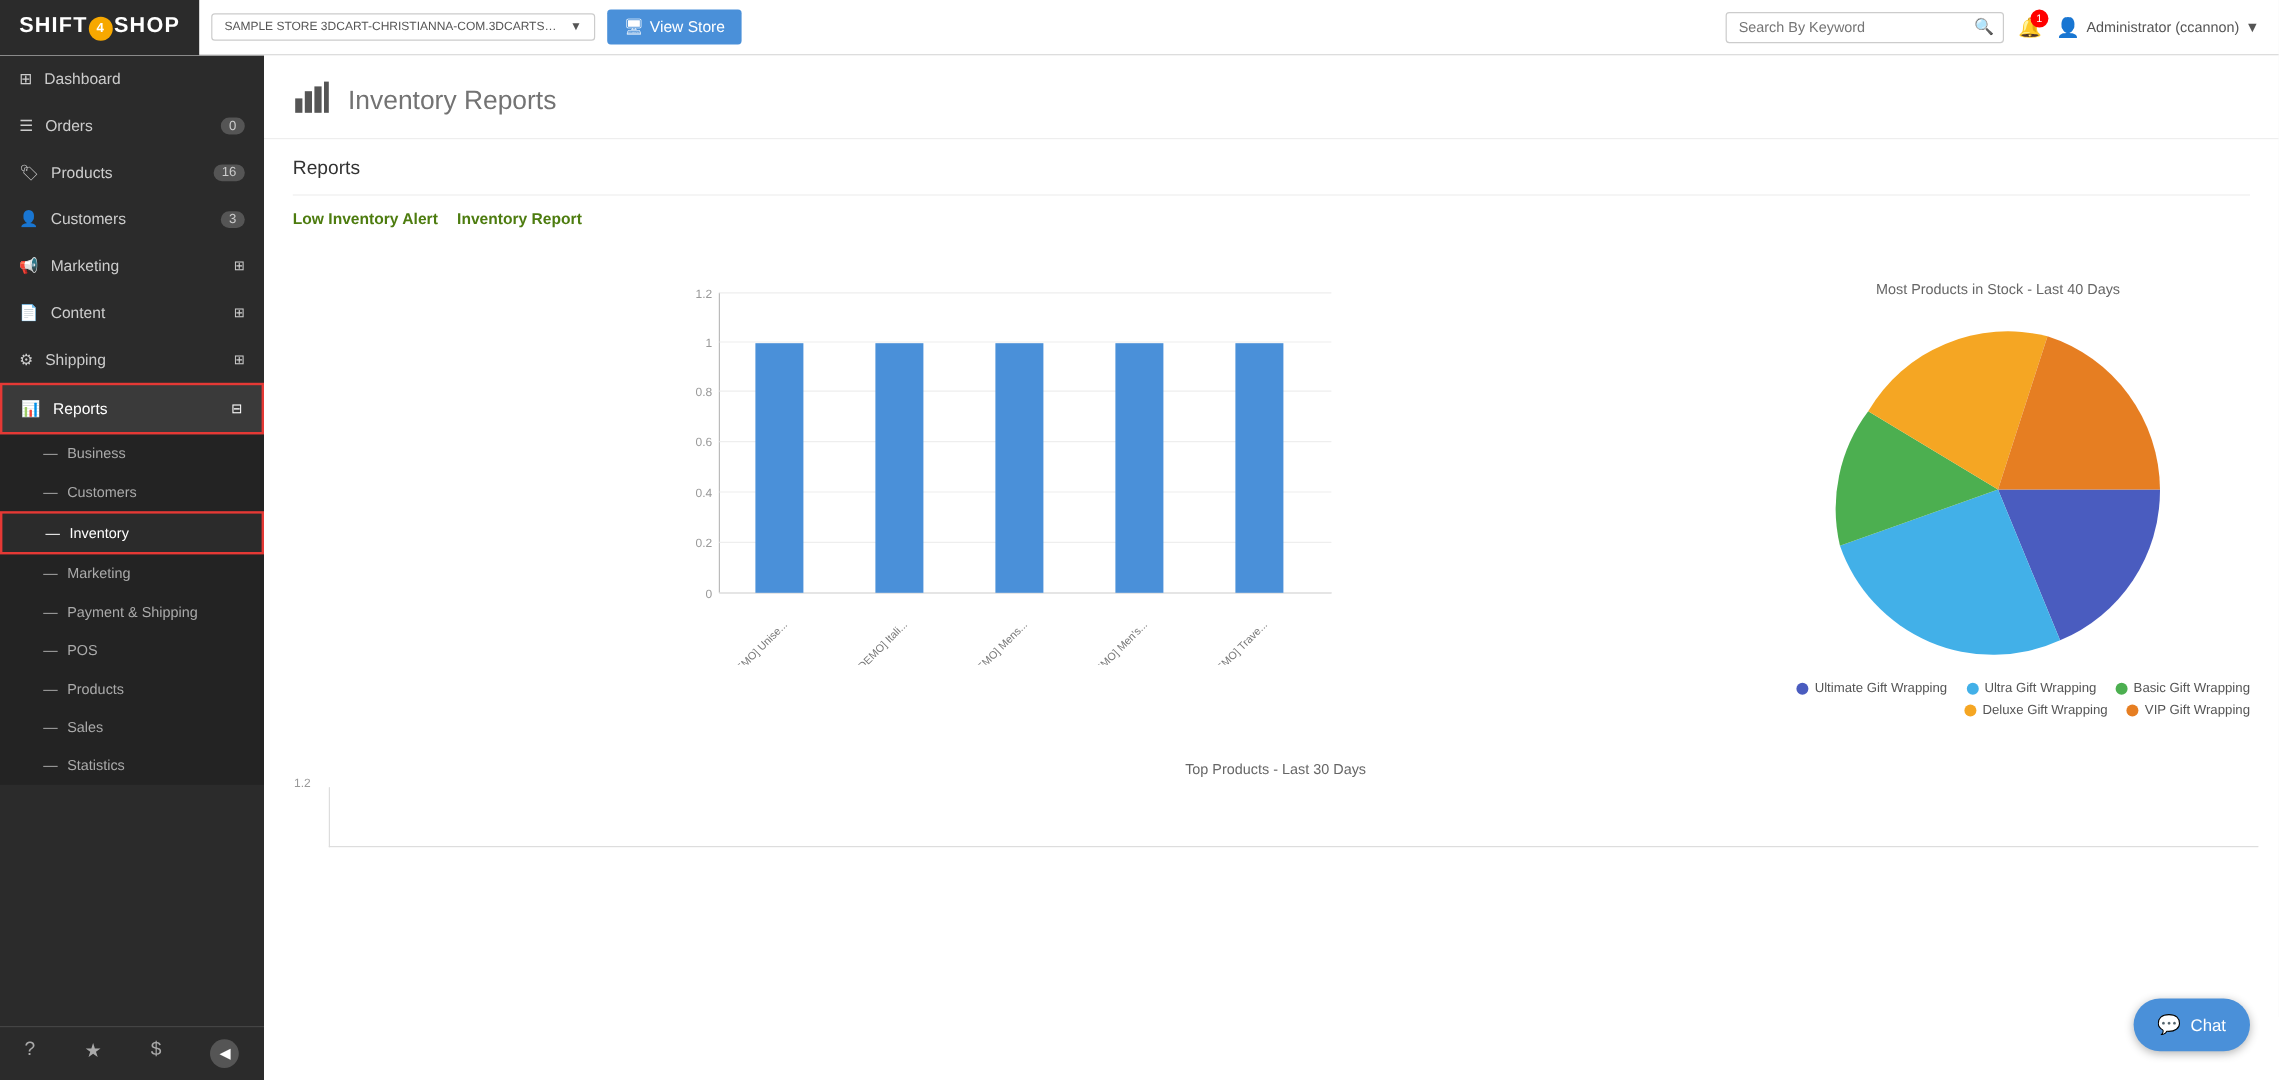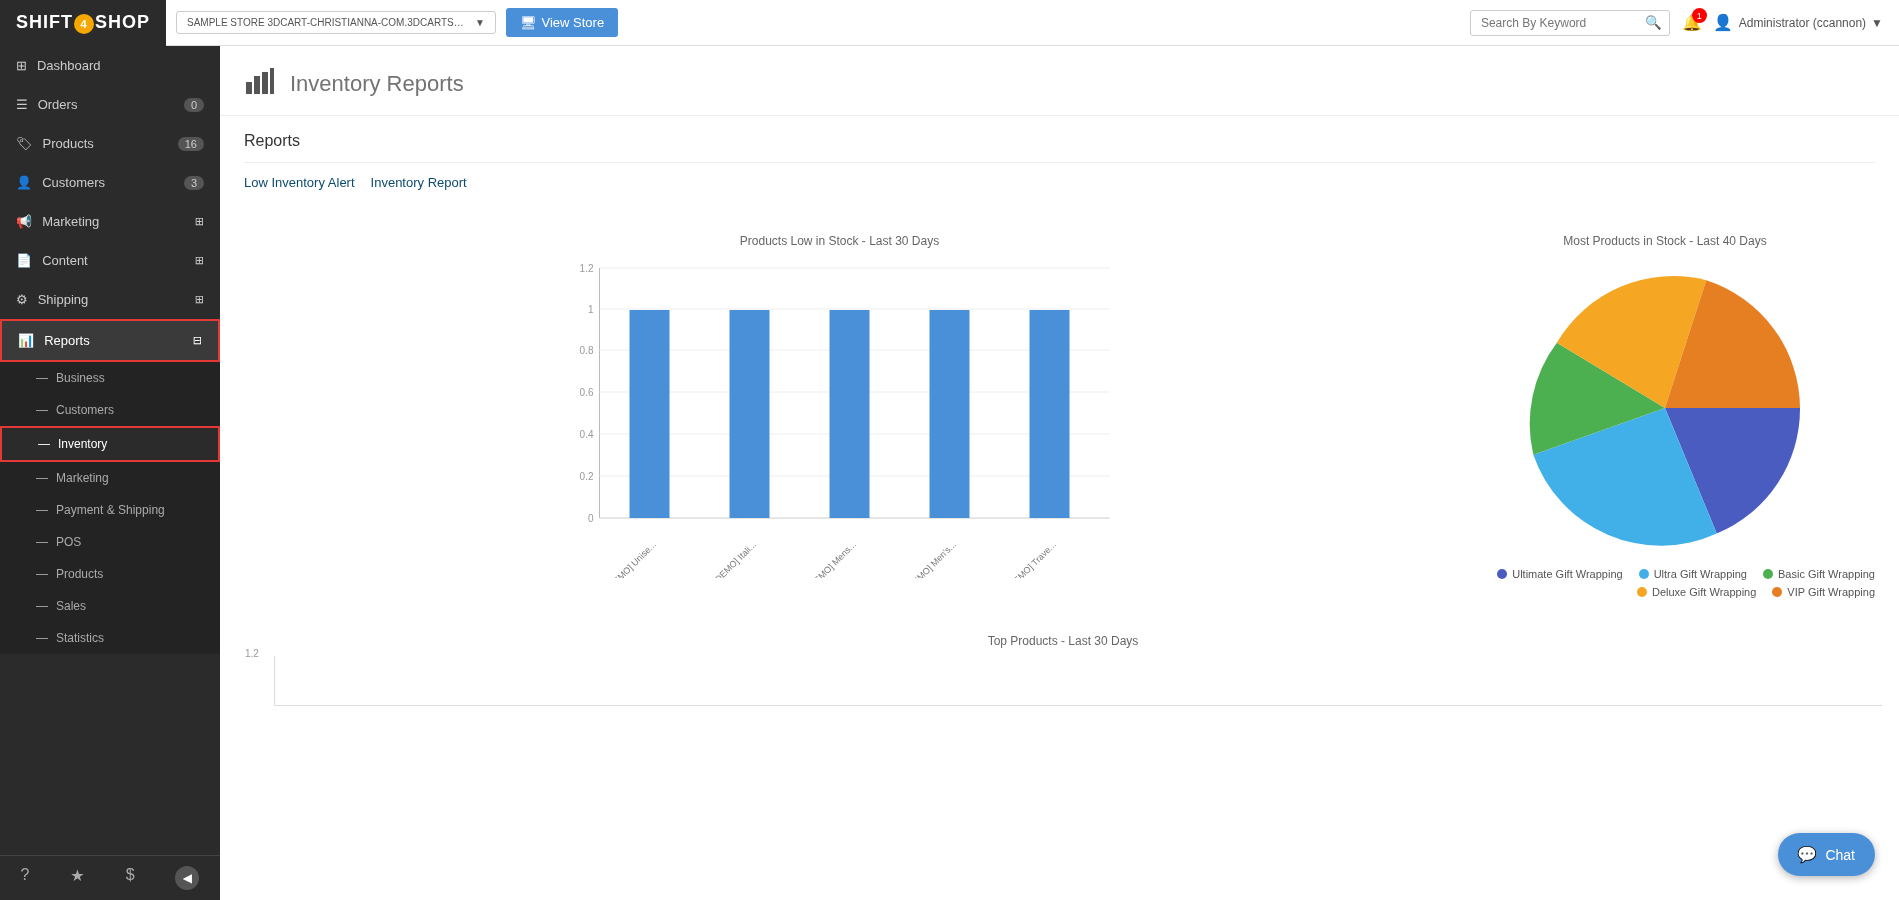--- a/index.html
+++ b/index.html
@@ -76,21 +76,21 @@
       margin-left: auto;
       display: flex;
       align-items: center;
       gap: 12px;
     }
     .search-box {
       border: 1px solid #ccc;
       border-radius: 3px;
       padding: 5px 30px 5px 10px;
       font-size: 12px;
-      width: 200px;
+      width: 232px;
       position: relative;
     }
     .search-wrapper {
       position: relative;
       display: flex;
       align-items: center;
     }
     .search-icon-btn {
       position: absolute;
       right: 8px;
@@ -232,24 +232,25 @@
       font-weight: normal;
       color: #333;
       margin-bottom: 12px;
     }
     .report-links {
       display: flex;
       gap: 16px;
       margin-bottom: 18px;
     }
     .report-link {
-      color: #0c4a6e;
+      color: #4d7c0f;
       text-decoration: none;
       font-size: 13px;
       cursor: pointer;
+      font-weight: bold;
     }
 
     
     .charts-row {
       display: flex;
       gap: 20px;
       padding: 10px 24px;
     }
     .chart-container {
       flex: 1;
@@ -474,21 +475,20 @@
       <hr style="border:none;border-top:1px solid #eee;margin-bottom:12px;">
       <div class="report-links">
         <a class="report-link">Low Inventory Alert</a>
         <a class="report-link">Inventory Report</a>
       </div>
     </div>
 
     <div class="charts-row">
 
       <div class="chart-container">
-        <div class="chart-title">Products Low in Stock - Last 30 Days</div>
         
         <svg width="100%" height="320" viewBox="0 0 580 320" xmlns="http://www.w3.org/2000/svg">
 
           <line x1="50" y1="10" x2="50" y2="260" stroke="#bbb" stroke-width="1"></line>
           <line x1="50" y1="260" x2="560" y2="260" stroke="#bbb" stroke-width="1"></line>
 
           <line x1="50" y1="260" x2="560" y2="260" stroke="#eee" stroke-width="1"></line>
           <line x1="50" y1="218" x2="560" y2="218" stroke="#eee" stroke-width="1"></line>
           <line x1="50" y1="176" x2="560" y2="176" stroke="#eee" stroke-width="1"></line>
           <line x1="50" y1="134" x2="560" y2="134" stroke="#eee" stroke-width="1"></line>

